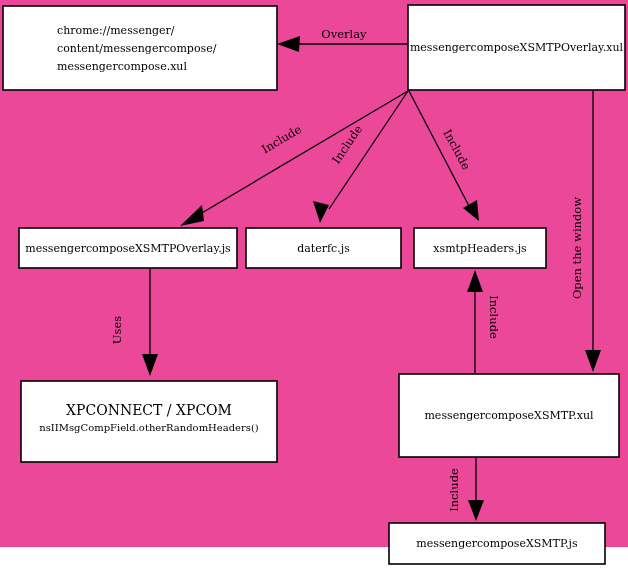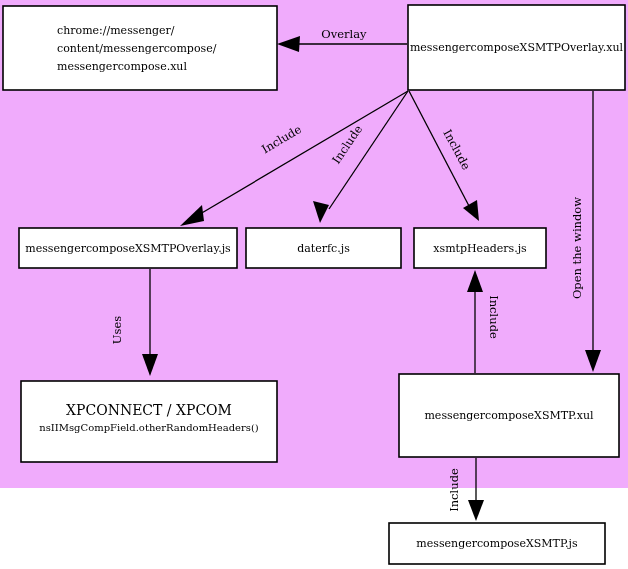--- a/index.html
+++ b/index.html
@@ -9,22 +9,22 @@
   }
   body {
     width: 628px;
     height: 569px;
     font-family: "DejaVu Serif", serif;
     overflow: hidden;
   }
   #diagram-root {
     position: relative;
     width: 628px;
-    height: 488px;
-    background: #f0abfc;
+    height: 547px;
+    background: #ec4899;
   }
   svg#diagram-svg {
     position: absolute;
     top: 0;
     left: 0;
     width: 628px;
     height: 569px;
     display: block;
   }
   .node-box {

